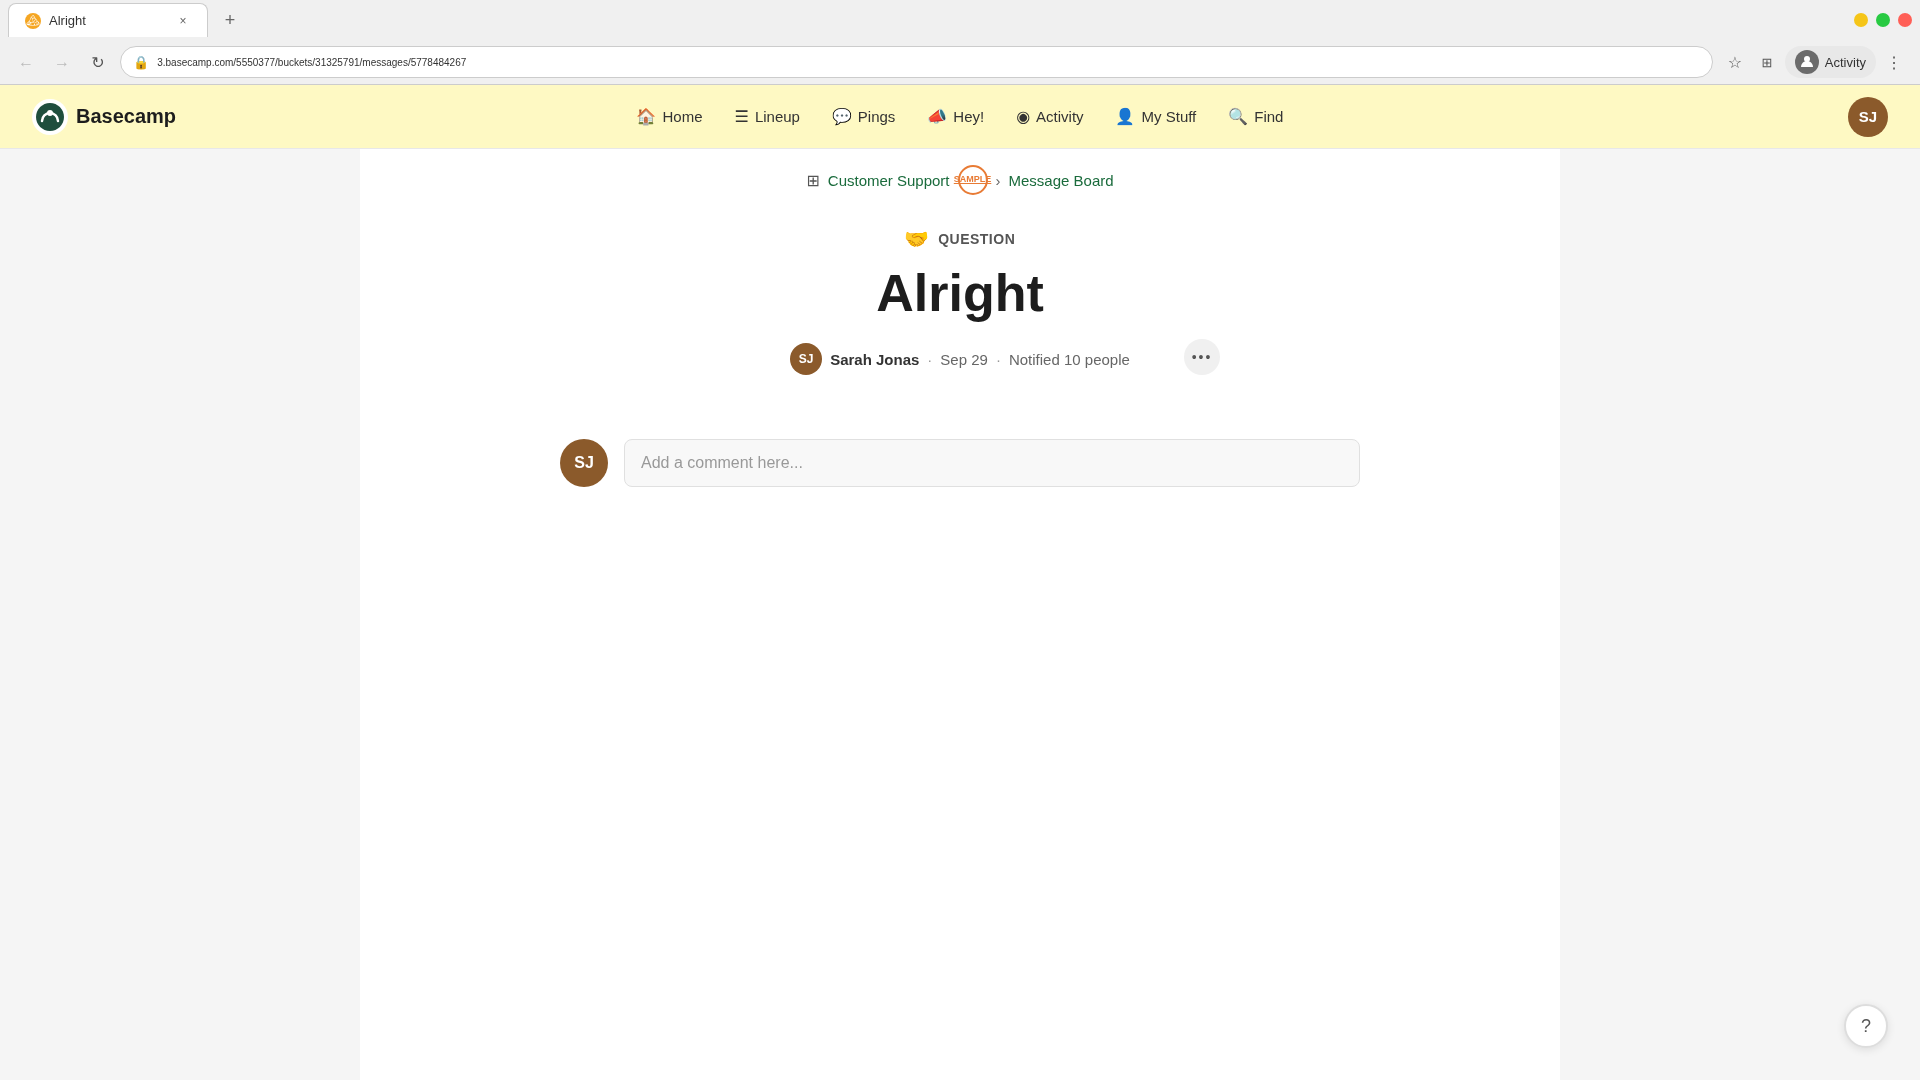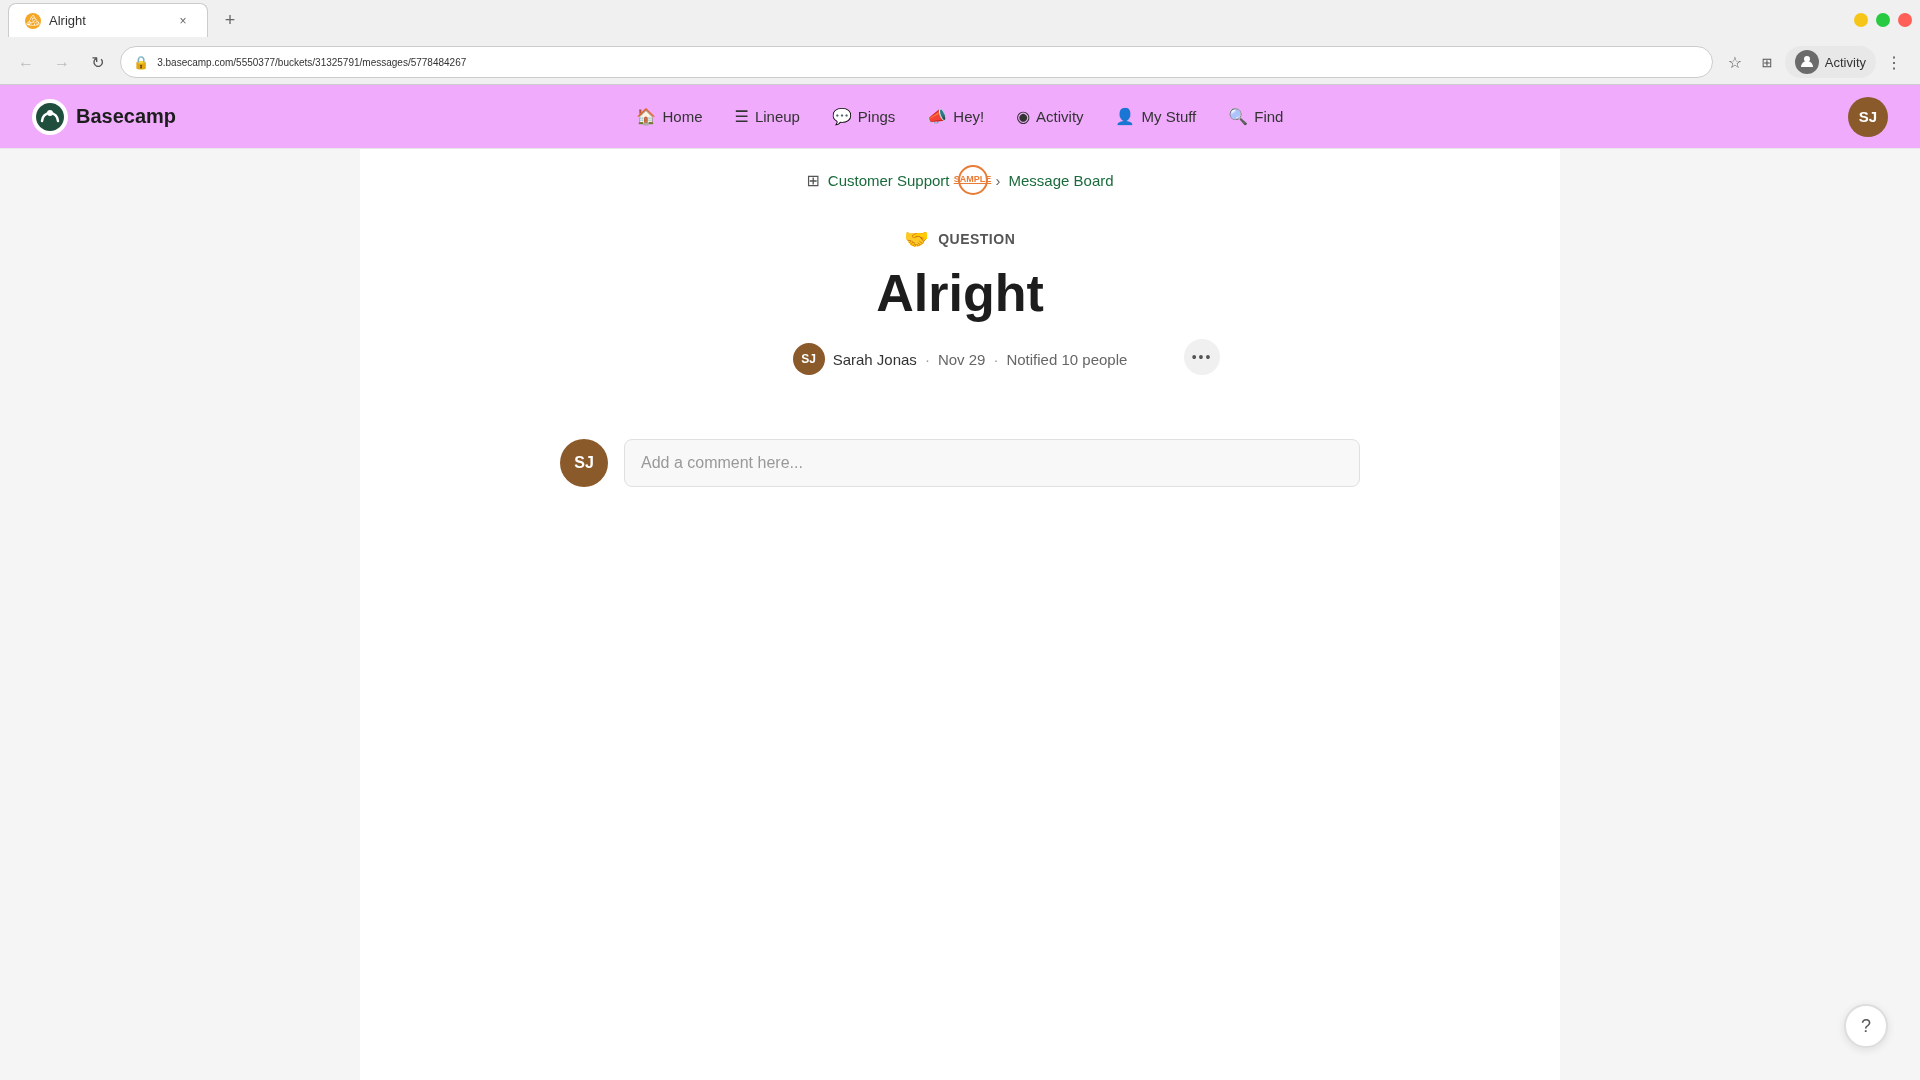--- a/index.html
+++ b/index.html
@@ -21,21 +21,21 @@
     .address-text { flex: 1; font-size: 10px; }
     .toolbar-actions { display: flex; gap: 4px; align-items: center; }
     .toolbar-icon-btn { width: 28px; height: 28px; border-radius: 50%; display: flex; align-items: center; justify-content: center; cursor: pointer; color: #555; font-size: 16px; }
     .incognito-badge { display: flex; align-items: center; gap: 6px; padding: 4px 10px; background: #e8e8e8; border-radius: 16px; font-size: 13px; color: #333; cursor: pointer; }
     .incognito-avatar { width: 24px; height: 24px; border-radius: 50%; background: #6b6b6b; display: flex; align-items: center; justify-content: center; }
 
     
     .app { background: #fff; }
 
     
-    .top-nav { height: 64px; background: #f0abfc; border-bottom: 1px solid #e8e8e8; display: flex; align-items: center; padding: 0 32px; gap: 0; position: relative; }
+    .top-nav { height: 64px; background: #fef9c3; border-bottom: 1px solid #e8e8e8; display: flex; align-items: center; padding: 0 32px; gap: 0; position: relative; }
     .logo-area { display: flex; align-items: center; gap: 8px; margin-right: auto; }
     .logo-icon { width: 36px; height: 36px; }
     .logo-text { font-size: 20px; font-weight: 600; color: #1d1d1d; }
     .nav-links { display: flex; align-items: center; gap: 4px; position: absolute; left: 50%; transform: translateX(-50%); }
     .nav-link { display: flex; align-items: center; gap: 6px; padding: 8px 14px; border-radius: 6px; font-size: 15px; color: #333; cursor: pointer; text-decoration: none; }
     .nav-icon { font-size: 16px; }
     .user-avatar { width: 40px; height: 40px; border-radius: 50%; background: #8b5a2b; display: flex; align-items: center; justify-content: center; color: #fff; font-weight: 700; font-size: 15px; cursor: pointer; margin-left: auto; }
 
     
     .breadcrumb-bar { display: flex; align-items: center; justify-content: center; padding: 16px 0 8px; gap: 8px; }
@@ -44,21 +44,21 @@
     .sample-badge { width: 30px; height: 30px; border-radius: 50%; border: 2px solid #e87b35; display: flex; align-items: center; justify-content: center; font-size: 9px; font-weight: 700; color: #e87b35; text-align: center; line-height: 1.1; text-decoration: underline; }
 
     
     .message-container { max-width: 880px; margin: 0 auto; padding: 0 40px 40px; width: 100%; }
     .message-header { text-align: center; padding: 24px 0 32px; }
     .message-type { display: flex; align-items: center; justify-content: center; gap: 8px; font-size: 14px; font-weight: 600; color: #555; letter-spacing: 0.5px; margin-bottom: 12px; text-transform: uppercase; }
     .message-type-icon { font-size: 20px; }
     .message-title { font-size: 52px; font-weight: 700; color: #1d1d1d; margin-bottom: 20px; }
     .message-meta { display: flex; align-items: center; justify-content: center; gap: 8px; font-size: 15px; color: #666; }
     .meta-avatar { width: 32px; height: 32px; border-radius: 50%; background: #8b5a2b; display: flex; align-items: center; justify-content: center; color: #fff; font-size: 12px; font-weight: 700; }
-    .meta-author { color: #333; font-weight: 400; }
+    .meta-author { color: #333; font-weight: 700; }
     .meta-dot { color: #999; }
     .message-body { padding: 8px 0 32px; border-bottom: 1px solid #e8e8e8; }
     .message-body p { font-size: 17px; color: #333; line-height: 1.6; }
     .emoji-reaction { font-size: 24px; display: inline-block; margin-top: 20px; cursor: pointer; opacity: 0.7; }
 
     
     .more-menu-btn { position: absolute; right: 60px; top: 280px; width: 36px; height: 36px; border-radius: 50%; background: #f0f0f0; display: flex; align-items: center; justify-content: center; cursor: pointer; color: #333; font-size: 18px; }
 
     
     .comment-area { padding: 32px 0; display: flex; gap: 16px; align-items: flex-start; }
@@ -199,21 +199,21 @@
         <div class="message-header">
           <div class="message-type">
             <span class="message-type-icon">🤝</span>
             <span>QUESTION</span>
           </div>
           <h1 class="message-title">Alright</h1>
           <div class="message-meta">
             <div class="meta-avatar">SJ</div>
             <span class="meta-author">Sarah Jonas</span>
             <span class="meta-dot">·</span>
-            <span>Nov 29</span>
+            <span>Sep 29</span>
             <span class="meta-dot">·</span>
             <span>Notified 10 people</span>
           </div>
         </div>
 
 
         <div class="comment-area">
           <div class="comment-avatar">SJ</div>
           <div class="comment-input">
             <span>Add a comment here...</span>

